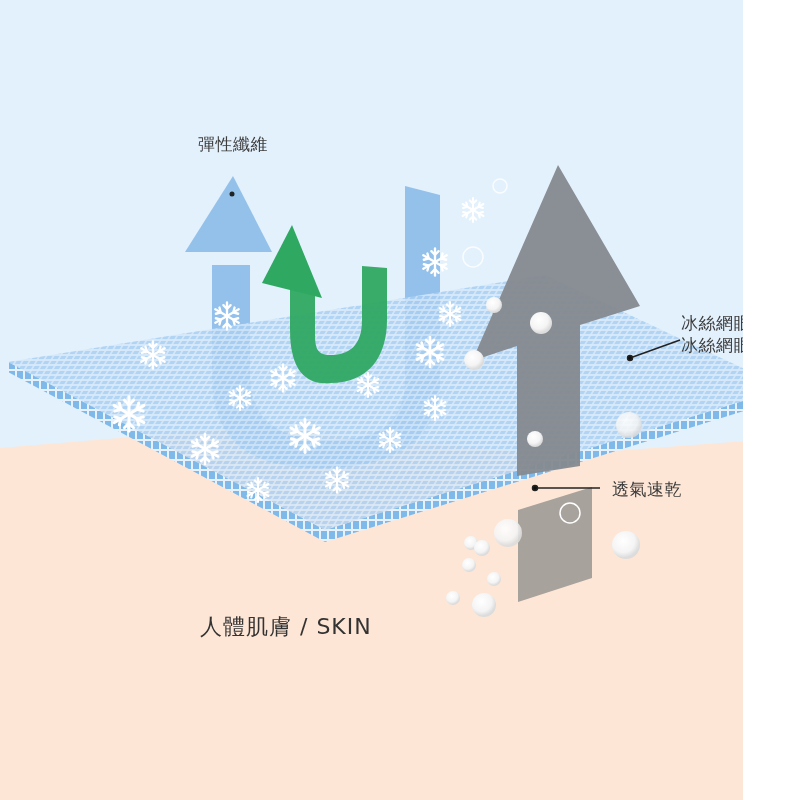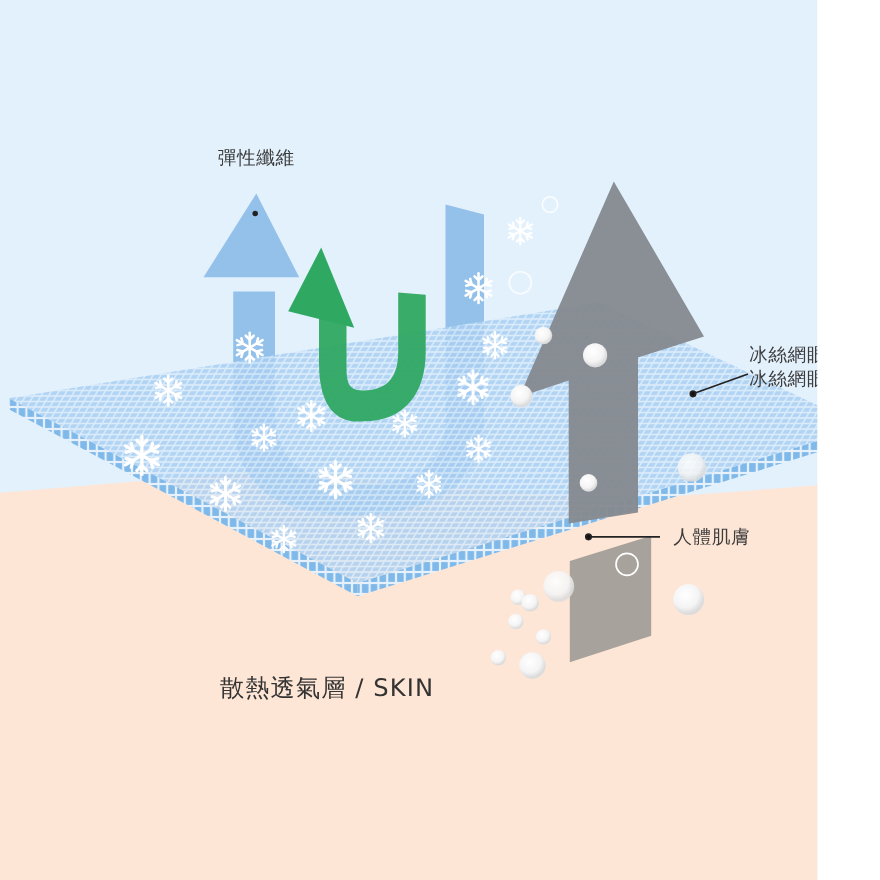--- a/index.html
+++ b/index.html
@@ -110,15 +110,15 @@
       <line x1="535" y1="488" x2="600" y2="488"></line>
       <circle cx="535" cy="488" r="2.5" fill="#111"></circle>
     </g>
   </svg>
 
   <div class="label" style="left:198px; top:133px;">彈性纖維</div>
   <div class="label multi" style="left:681px; top:312px;">
     <div>冰絲網眼</div>
     <div>冰絲網眼</div>
   </div>
-  <div class="label" style="left:612px; top:478px;">人體肌膚</div>
-  <div class="label big" style="left:200px; top:616px;">散熱透氣層 / SKIN</div>
+  <div class="label" style="left:612px; top:478px;">透氣速乾</div>
+  <div class="label big" style="left:200px; top:616px;">人體肌膚 / SKIN</div>
 </div>
 
 </body></html>

